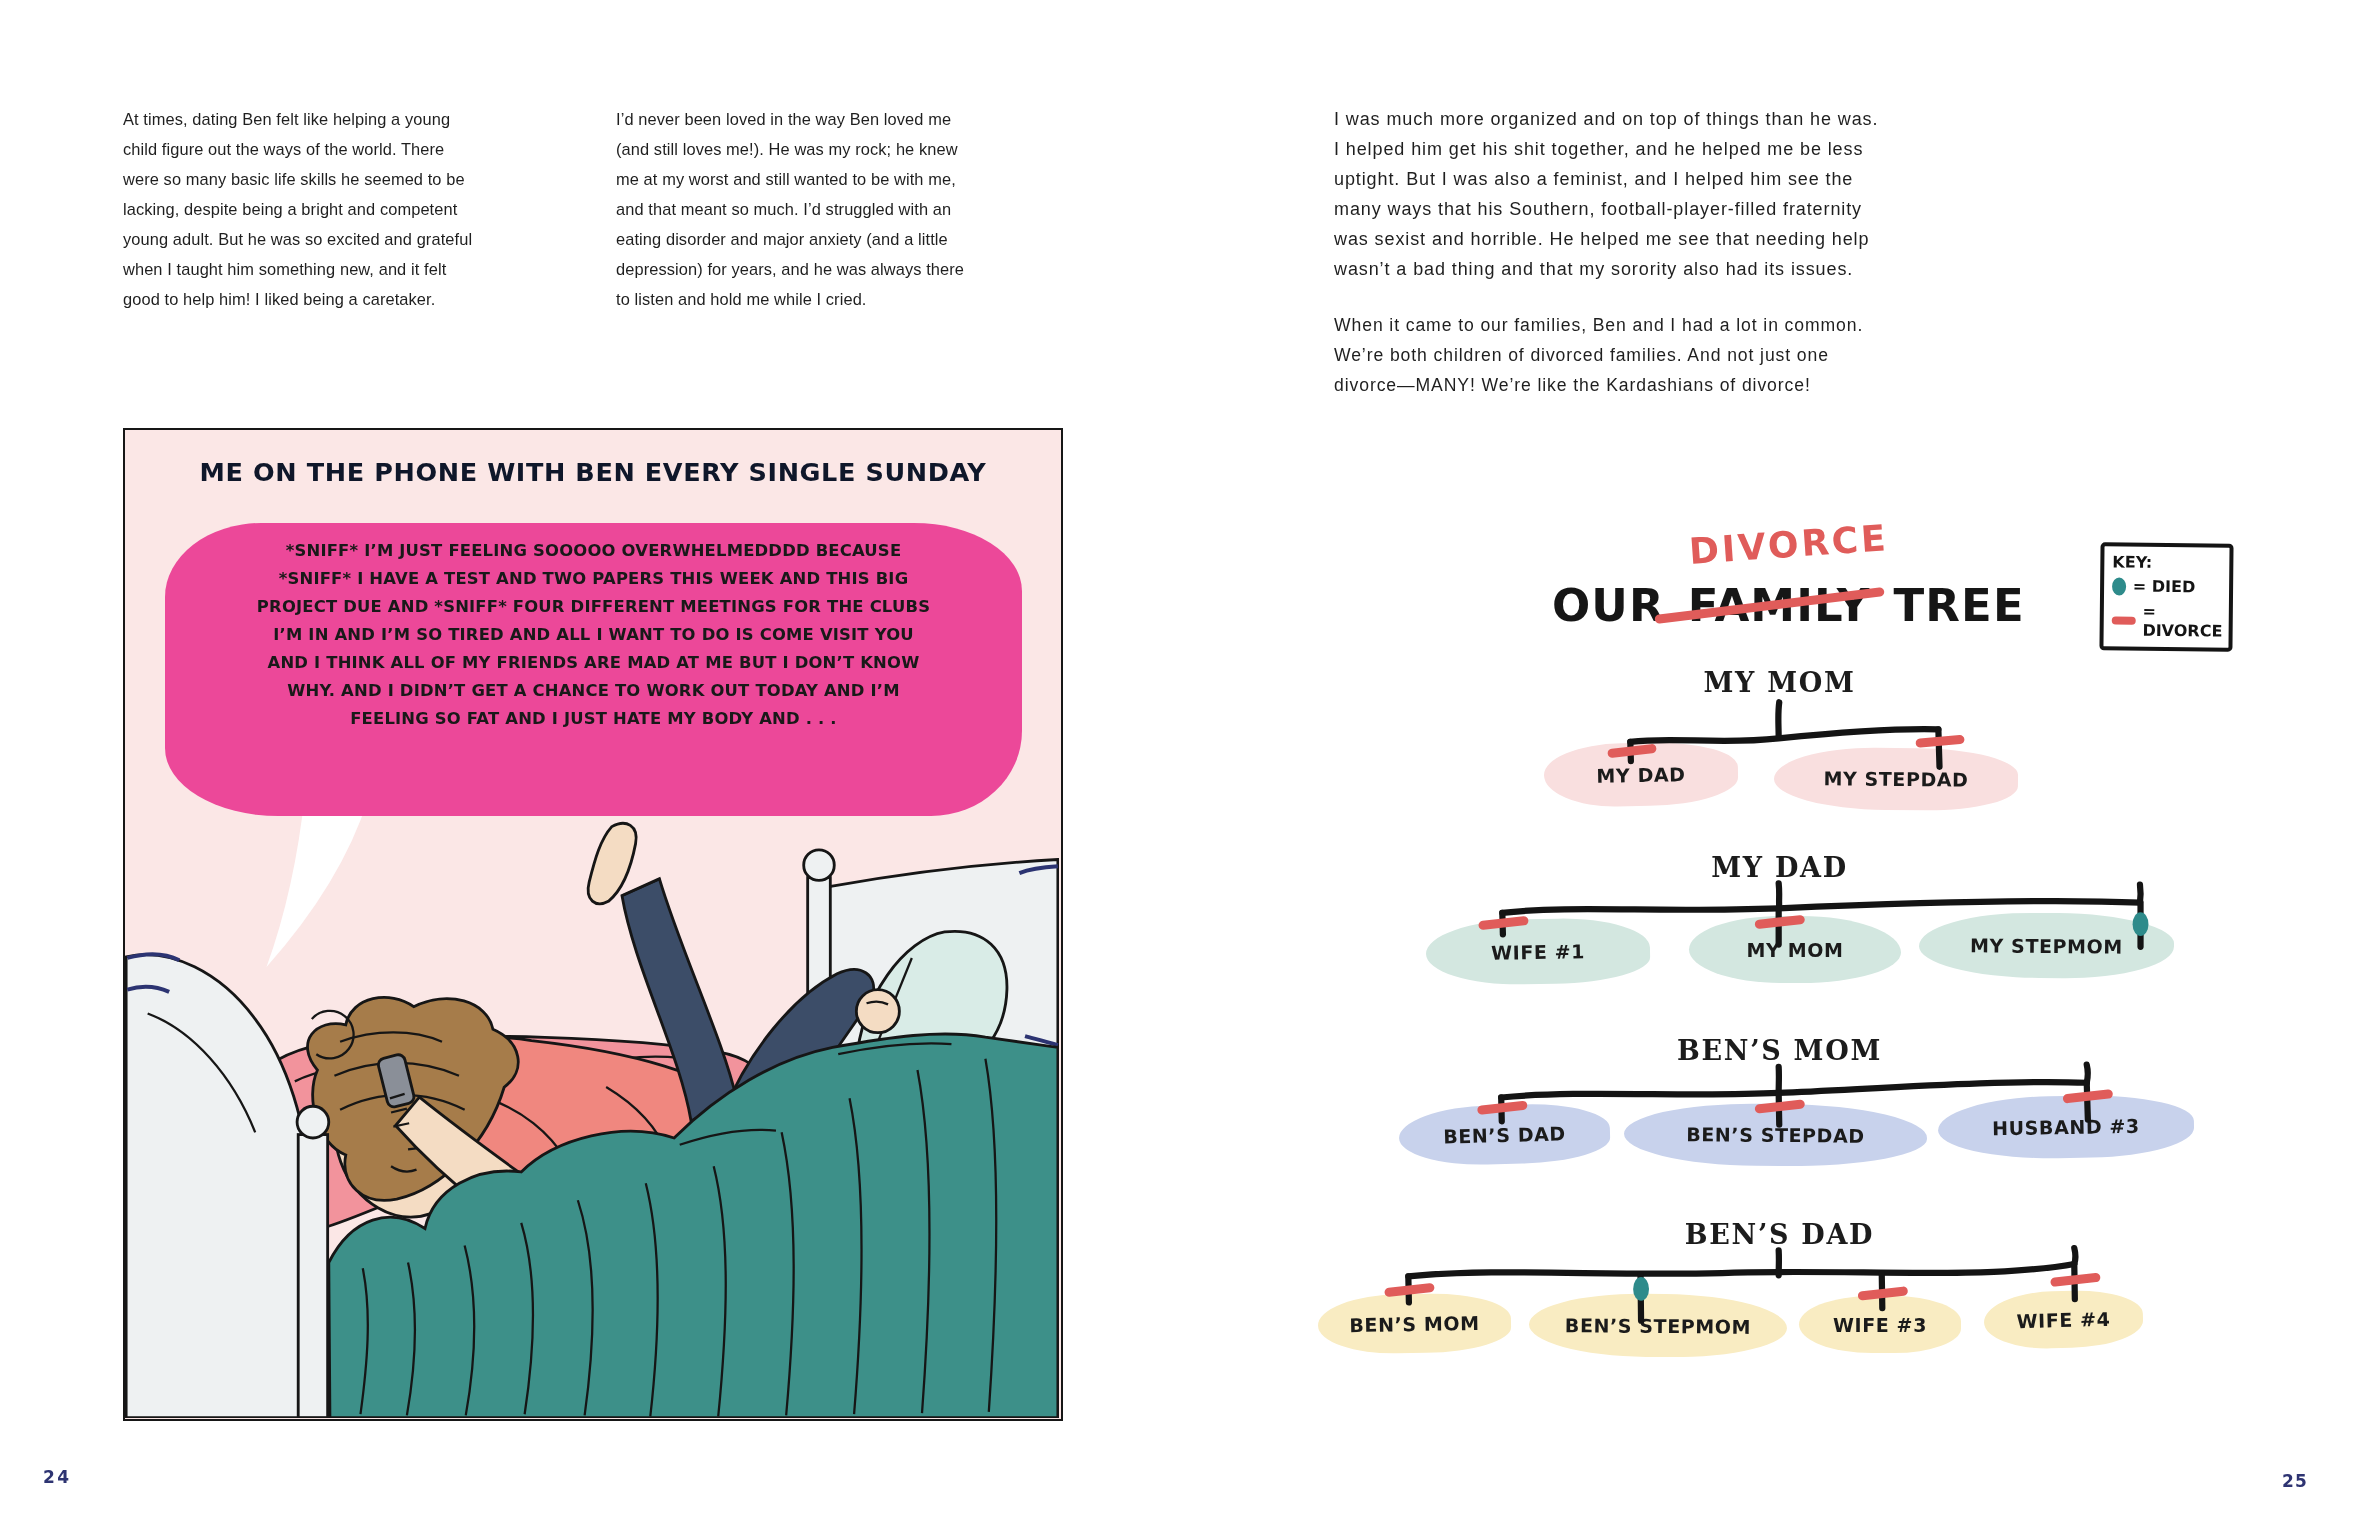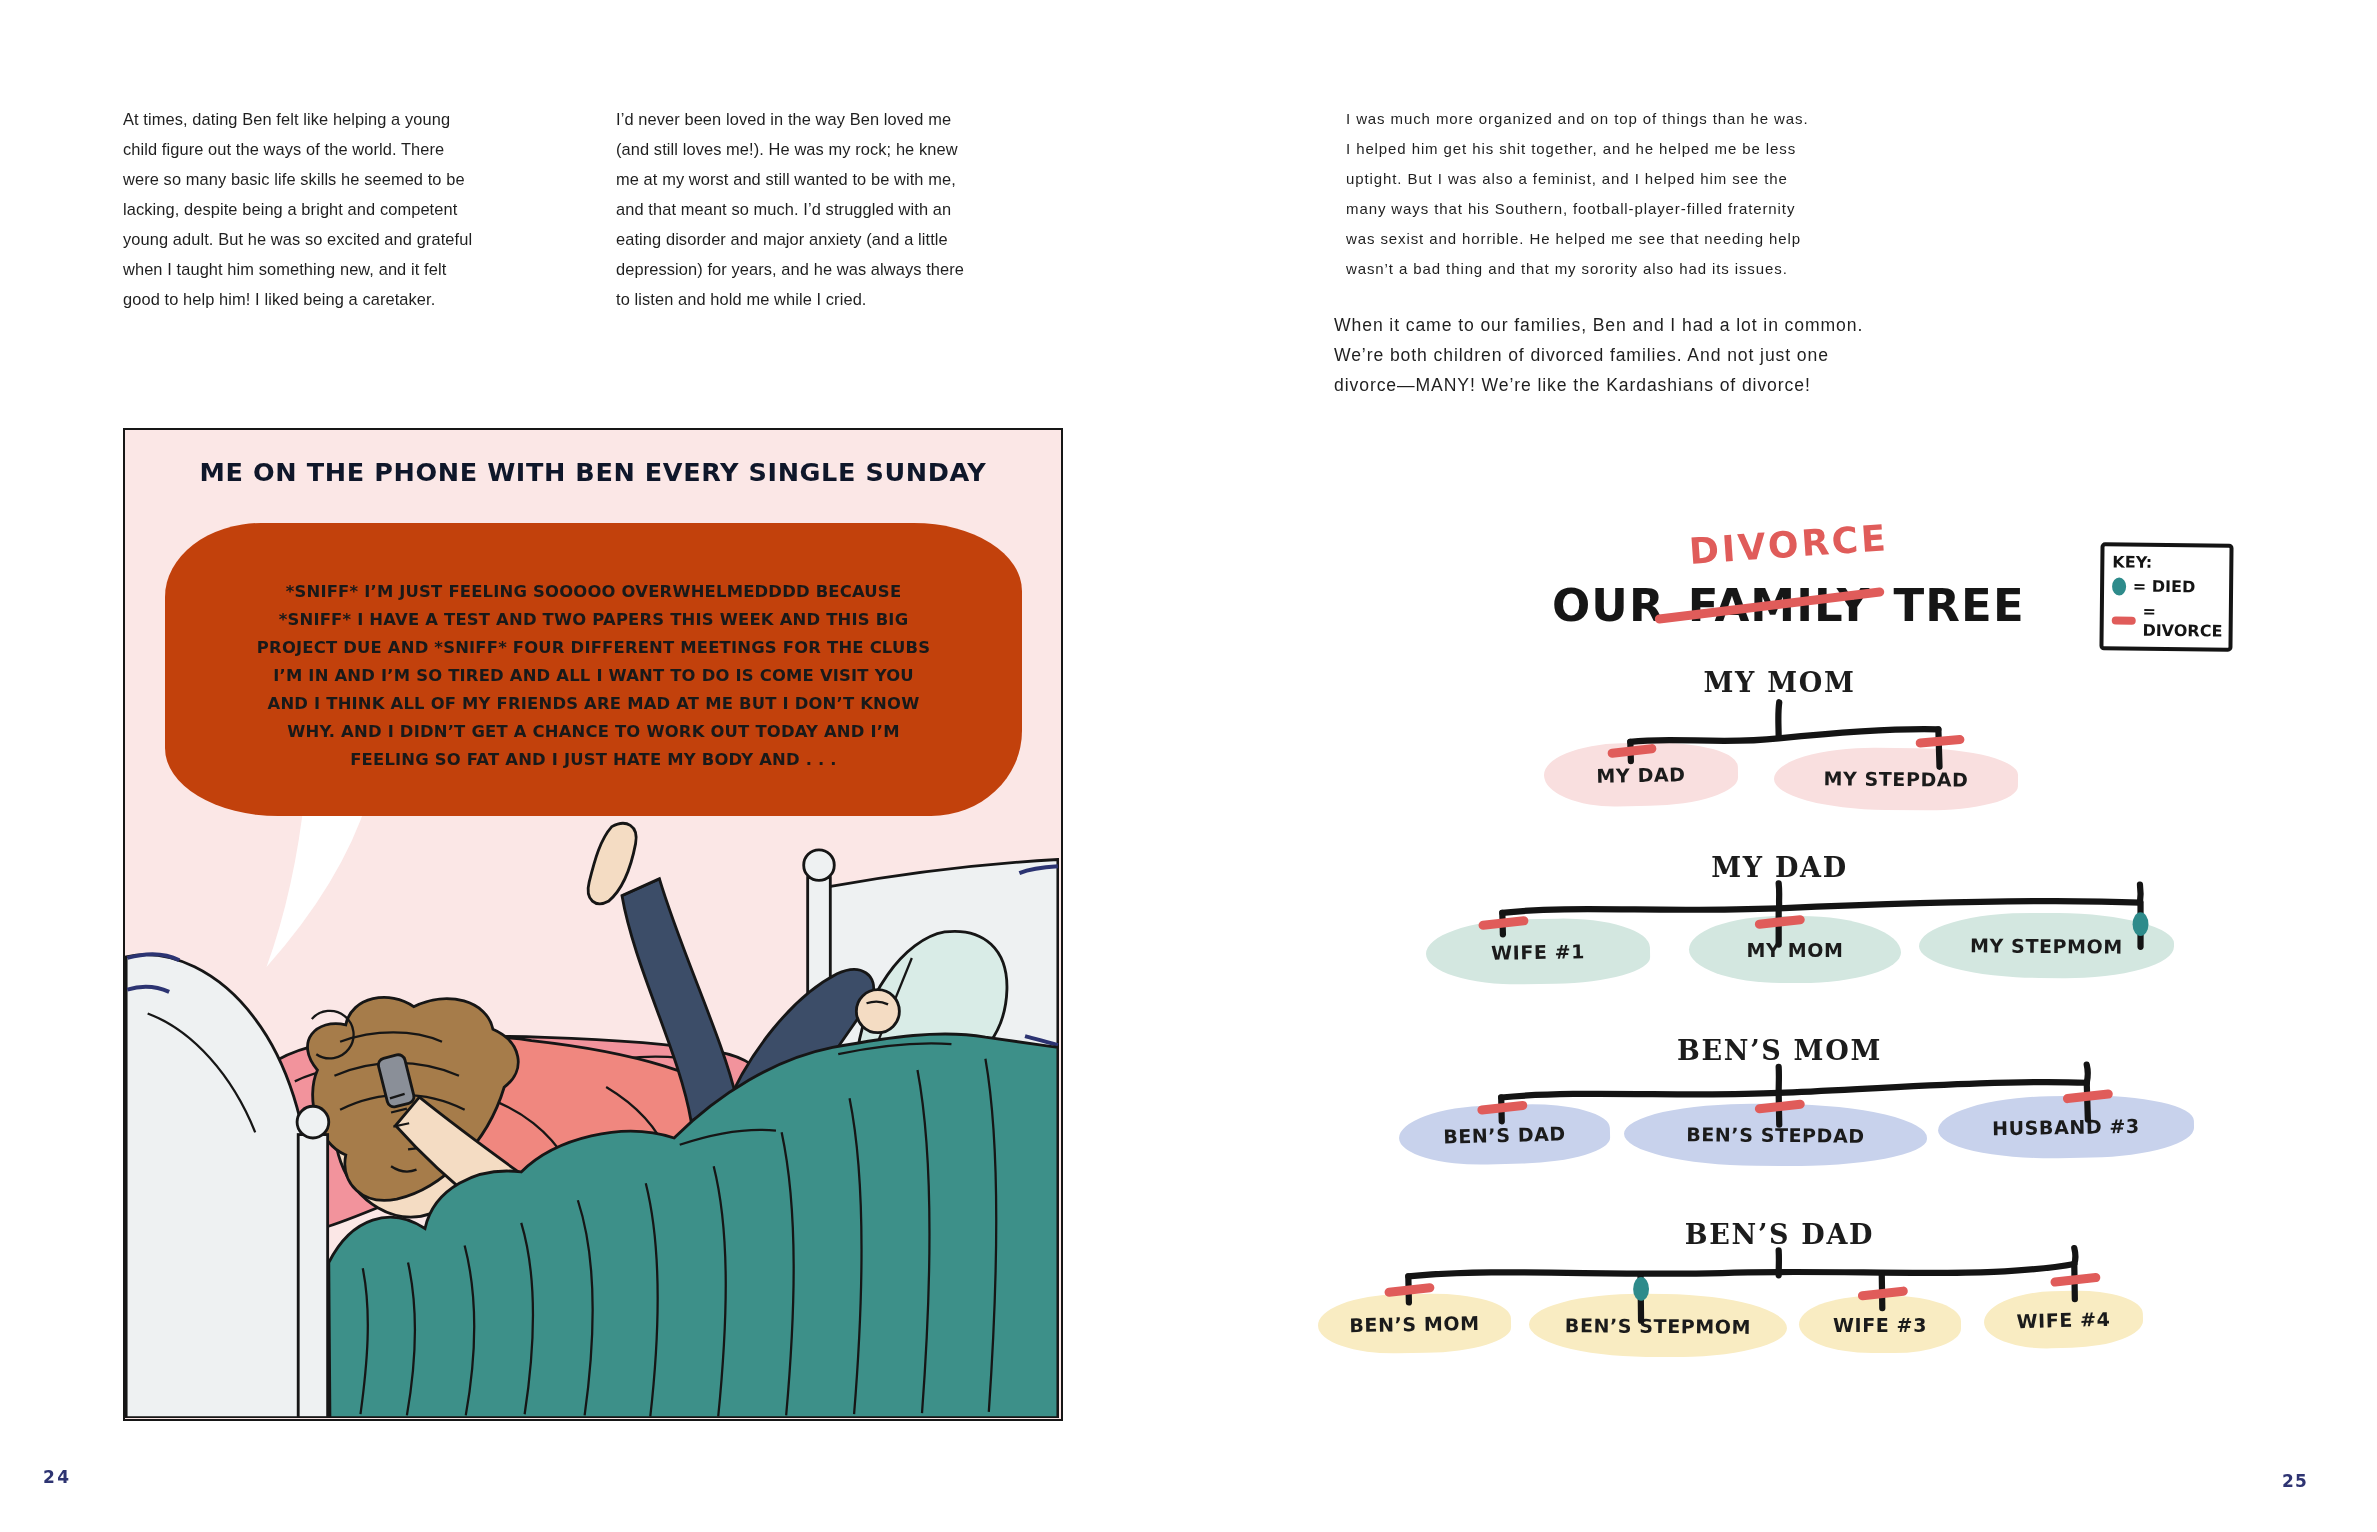--- a/index.html
+++ b/index.html
@@ -4,38 +4,38 @@
 <style>
   html,body{margin:0;padding:0;}
   body{width:2377px;height:1533px;position:relative;background:#ffffff;
        font-family:"Liberation Sans",sans-serif;overflow:hidden;}
 
   
   .colblock{position:absolute;color:#1f1f1f;}
   .textline,.line{white-space:nowrap;}
   #col1{left:123px;top:104px;font-size:16.4px;line-height:30px;letter-spacing:0.1px;}
   #col2{left:616px;top:104px;font-size:16.4px;line-height:30px;letter-spacing:0.1px;}
-  #rp1{left:1334px;top:104px;font-size:15px;line-height:30px;letter-spacing:0.9px;margin-left:12px;}
+  #rp1{left:1334px;top:104px;font-size:18px;line-height:30px;letter-spacing:0.9px;}
   #rp2{left:1334px;top:310px;font-size:17.6px;line-height:30px;letter-spacing:0.9px;}
 
   
   .pagenum{position:absolute;font-family:"DejaVu Sans",sans-serif;font-weight:700;
            font-size:17px;color:#2e3472;}
   #pn24{left:43px;top:1467px;letter-spacing:2.3px;text-align:right;}
   #pn25{left:2282px;top:1471px;width:51px;text-align:left;letter-spacing:1.1px;}
 
   
   #panel{position:absolute;left:123px;top:428px;width:940px;height:993px;
          background:#fbe7e6;border:2.8px solid #161616;box-sizing:border-box;}
   #panel-title{position:absolute;left:0;top:27px;width:100%;text-align:center;
                font-family:"DejaVu Sans",sans-serif;font-weight:700;font-size:25.5px;
                letter-spacing:0.6px;color:#0f172a;z-index:3;}
-  #bubble{position:absolute;left:40px;top:93px;width:857px;height:293px;background:#c2410c;
+  #bubble{position:absolute;left:40px;top:93px;width:857px;height:293px;background:#ec4899;
           border-radius:96px 108px 91px 113px / 74px 68px 85px 68px;z-index:2;
-          display:flex;flex-direction:column;align-items:center;justify-content:center;
+          display:flex;flex-direction:column;align-items:center;justify-content:flex-start;
           padding-top:13.6px;box-sizing:border-box;}
   #bubble .line{height:28px;line-height:28px;font-family:"DejaVu Sans",sans-serif;
                 font-weight:700;font-size:16.4px;letter-spacing:0.2px;color:#191919;}
   #illustration{position:absolute;left:0;top:0;z-index:1;}
 
   
   #divorce-overlay{position:absolute;left:1689px;top:524px;
       font-family:"DejaVu Sans",sans-serif;font-weight:700;font-size:36px;
       color:#e05c5a;letter-spacing:2.8px;transform:rotate(-4deg);z-index:4;}
   #tree-title{position:absolute;left:1552px;top:579px;display:flex;gap:23px;

